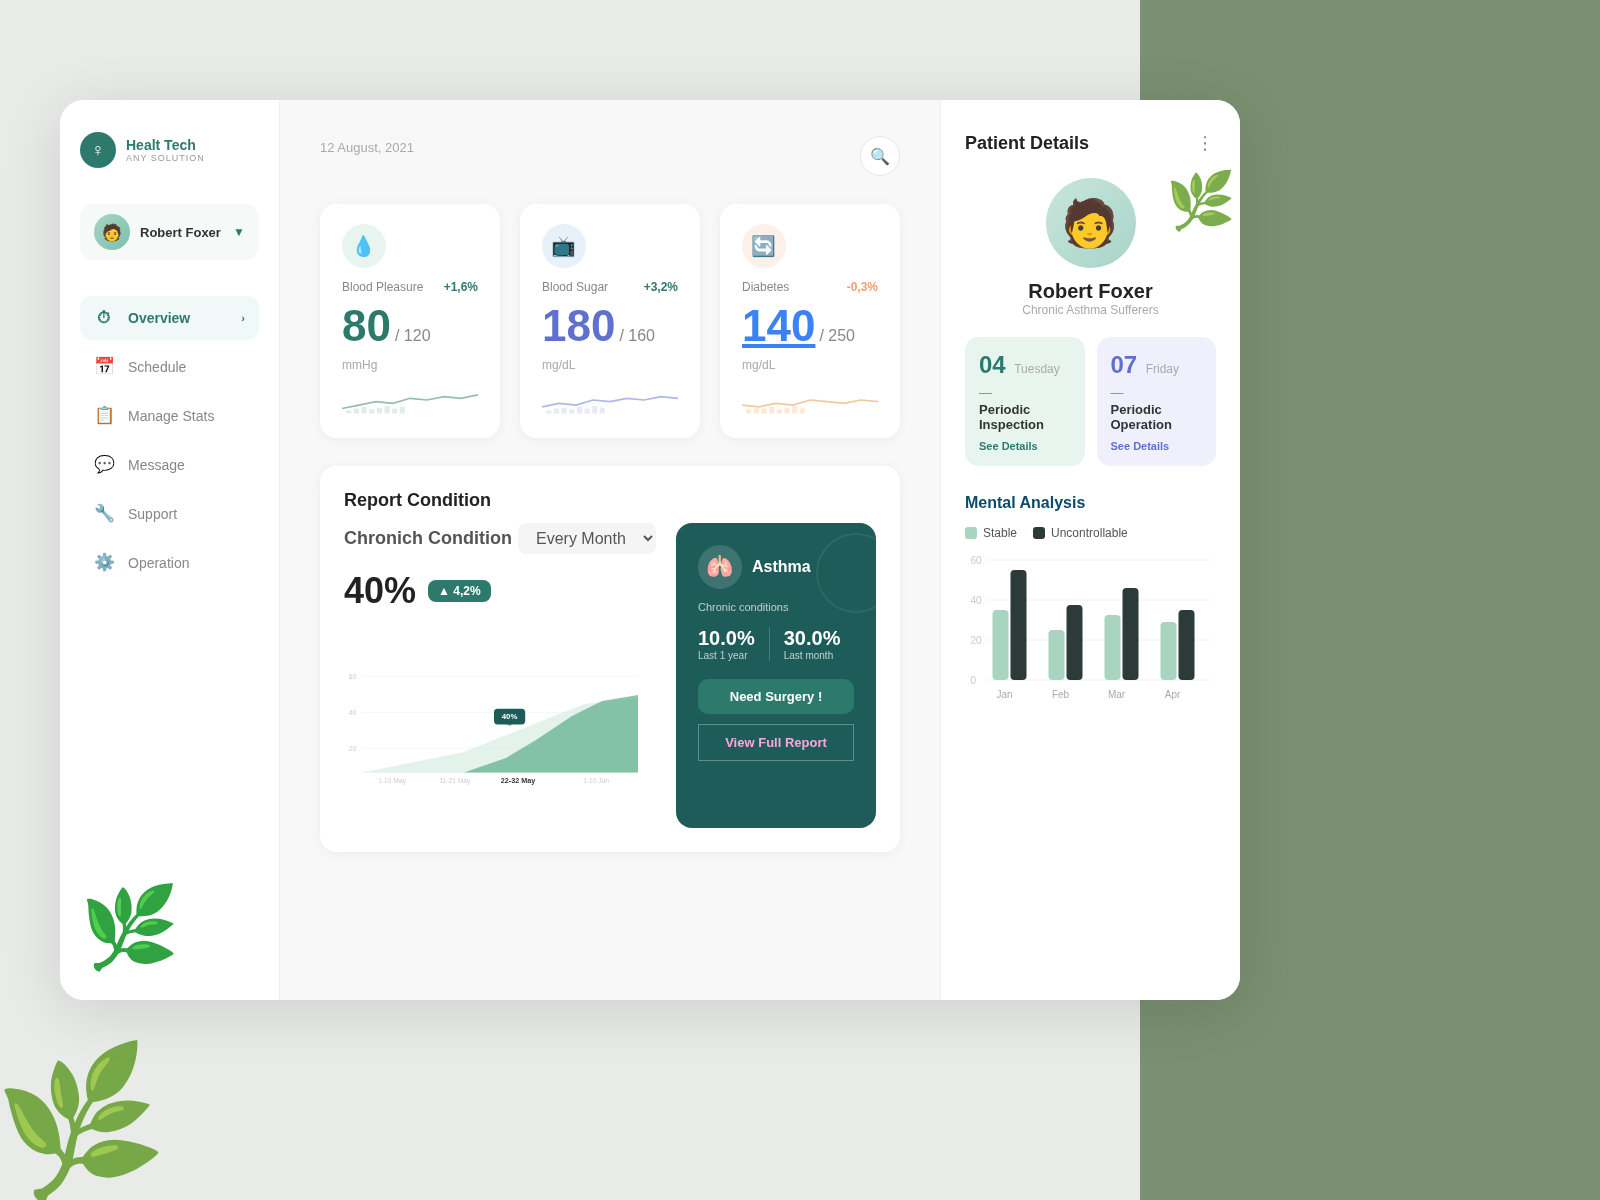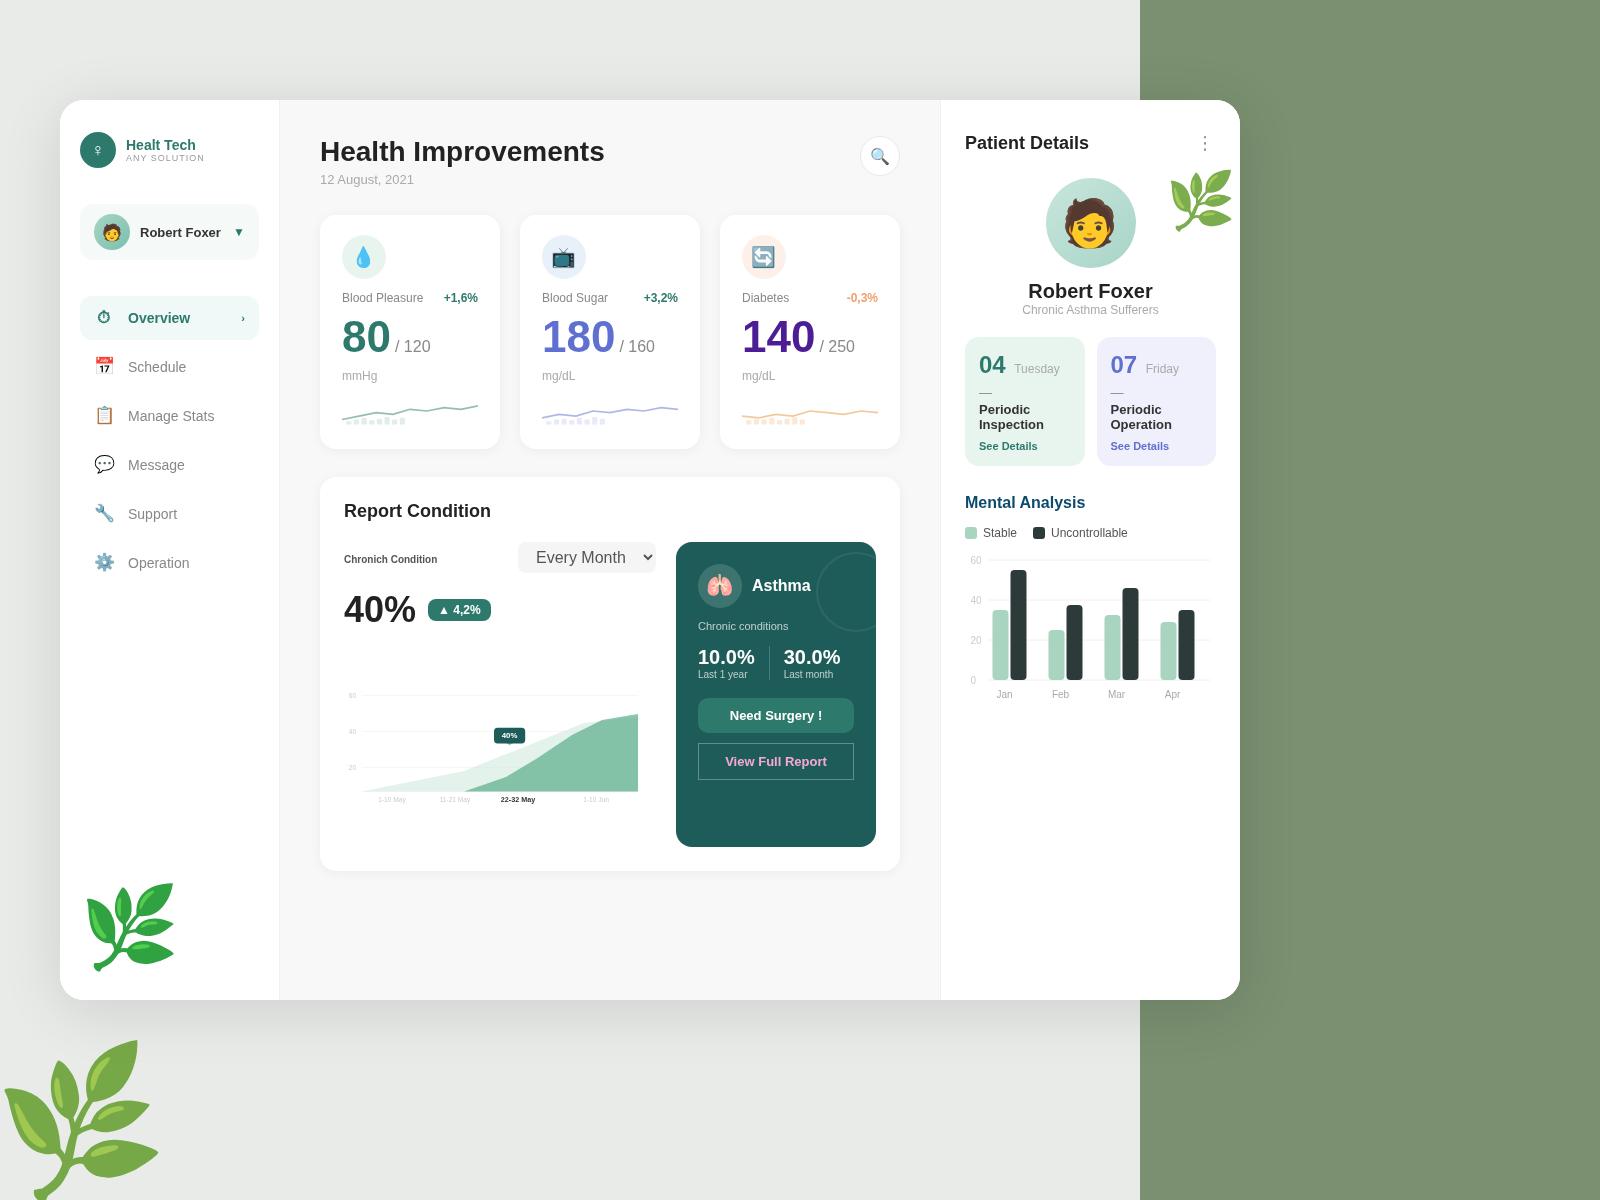--- a/index.html
+++ b/index.html
@@ -144,34 +144,34 @@
     .card-icon.blue { background: #e8f0f9; }
     .card-icon.orange { background: #fdf0e8; }
     .card-row { display: flex; align-items: center; justify-content: space-between; }
     .card-label { font-size: 12px; color: #888; font-weight: 500; }
     .card-change { font-size: 12px; font-weight: 600; }
     .card-change.up { color: #2d7a6d; }
     .card-change.down { color: #f0a070; }
     .card-value { font-size: 44px; font-weight: 700; line-height: 1.1; margin: 4px 0; }
     .card-value.teal { color: #2d7a6d; }
     .card-value.indigo { color: #6070d0; }
-    .card-value.amber { color: #4c1d95; }
+    .card-value.amber { color: #3b82f6; text-decoration: underline; }
     .card-unit-text { font-size: 16px; font-weight: 400; color: #888; }
     .card-unit { font-size: 12px; color: #aaa; margin-bottom: 10px; }
     .mini-chart { height: 36px; position: relative; }
 
     
     .report-section { background: #fff; border-radius: 16px; padding: 24px; box-shadow: 0 2px 12px rgba(0,0,0,0.05); }
-    .report-header { margin-bottom: 20px; }
+    .report-header { margin-bottom: 12px; }
     .report-title { font-size: 18px; font-weight: 700; color: #222; }
 
     .report-body { display: flex; gap: 20px; }
     .chart-area { flex: 1; }
     .chart-top { display: flex; align-items: baseline; justify-content: space-between; margin-bottom: 16px; }
-    .chart-label { font-size: 10px; font-weight: 600; color: #555; }
+    .chart-label { font-size: 18px; font-weight: 600; color: #555; }
     .period-selector {
       background: #f5f5f5; border: none; border-radius: 8px;
       padding: 6px 14px; font-size: 16px; color: #555; cursor: pointer;
     }
     .chart-value-row { display: flex; align-items: center; gap: 12px; margin-bottom: 16px; }
     .chart-main-value { font-size: 36px; font-weight: 700; color: #222; }
     .chart-badge {
       background: #2d7a6d; color: #fff; border-radius: 8px;
       padding: 4px 10px; font-size: 12px; font-weight: 600;
     }
@@ -328,21 +328,20 @@
         <span>Operation</span>
       </div>
     </nav>
 
     <div class="sidebar-plant">🌿</div>
   </div>
 
   <div class="main-content">
     <div class="main-header">
       <div>
-        <div class="main-title">Health Improvements</div>
         <div class="main-date">12 August, 2021</div>
       </div>
       <button class="search-btn">🔍</button>
     </div>
 
     <div class="health-cards">
 
       <div class="health-card">
         <div class="card-icon green">💧</div>
         <div class="card-row">

